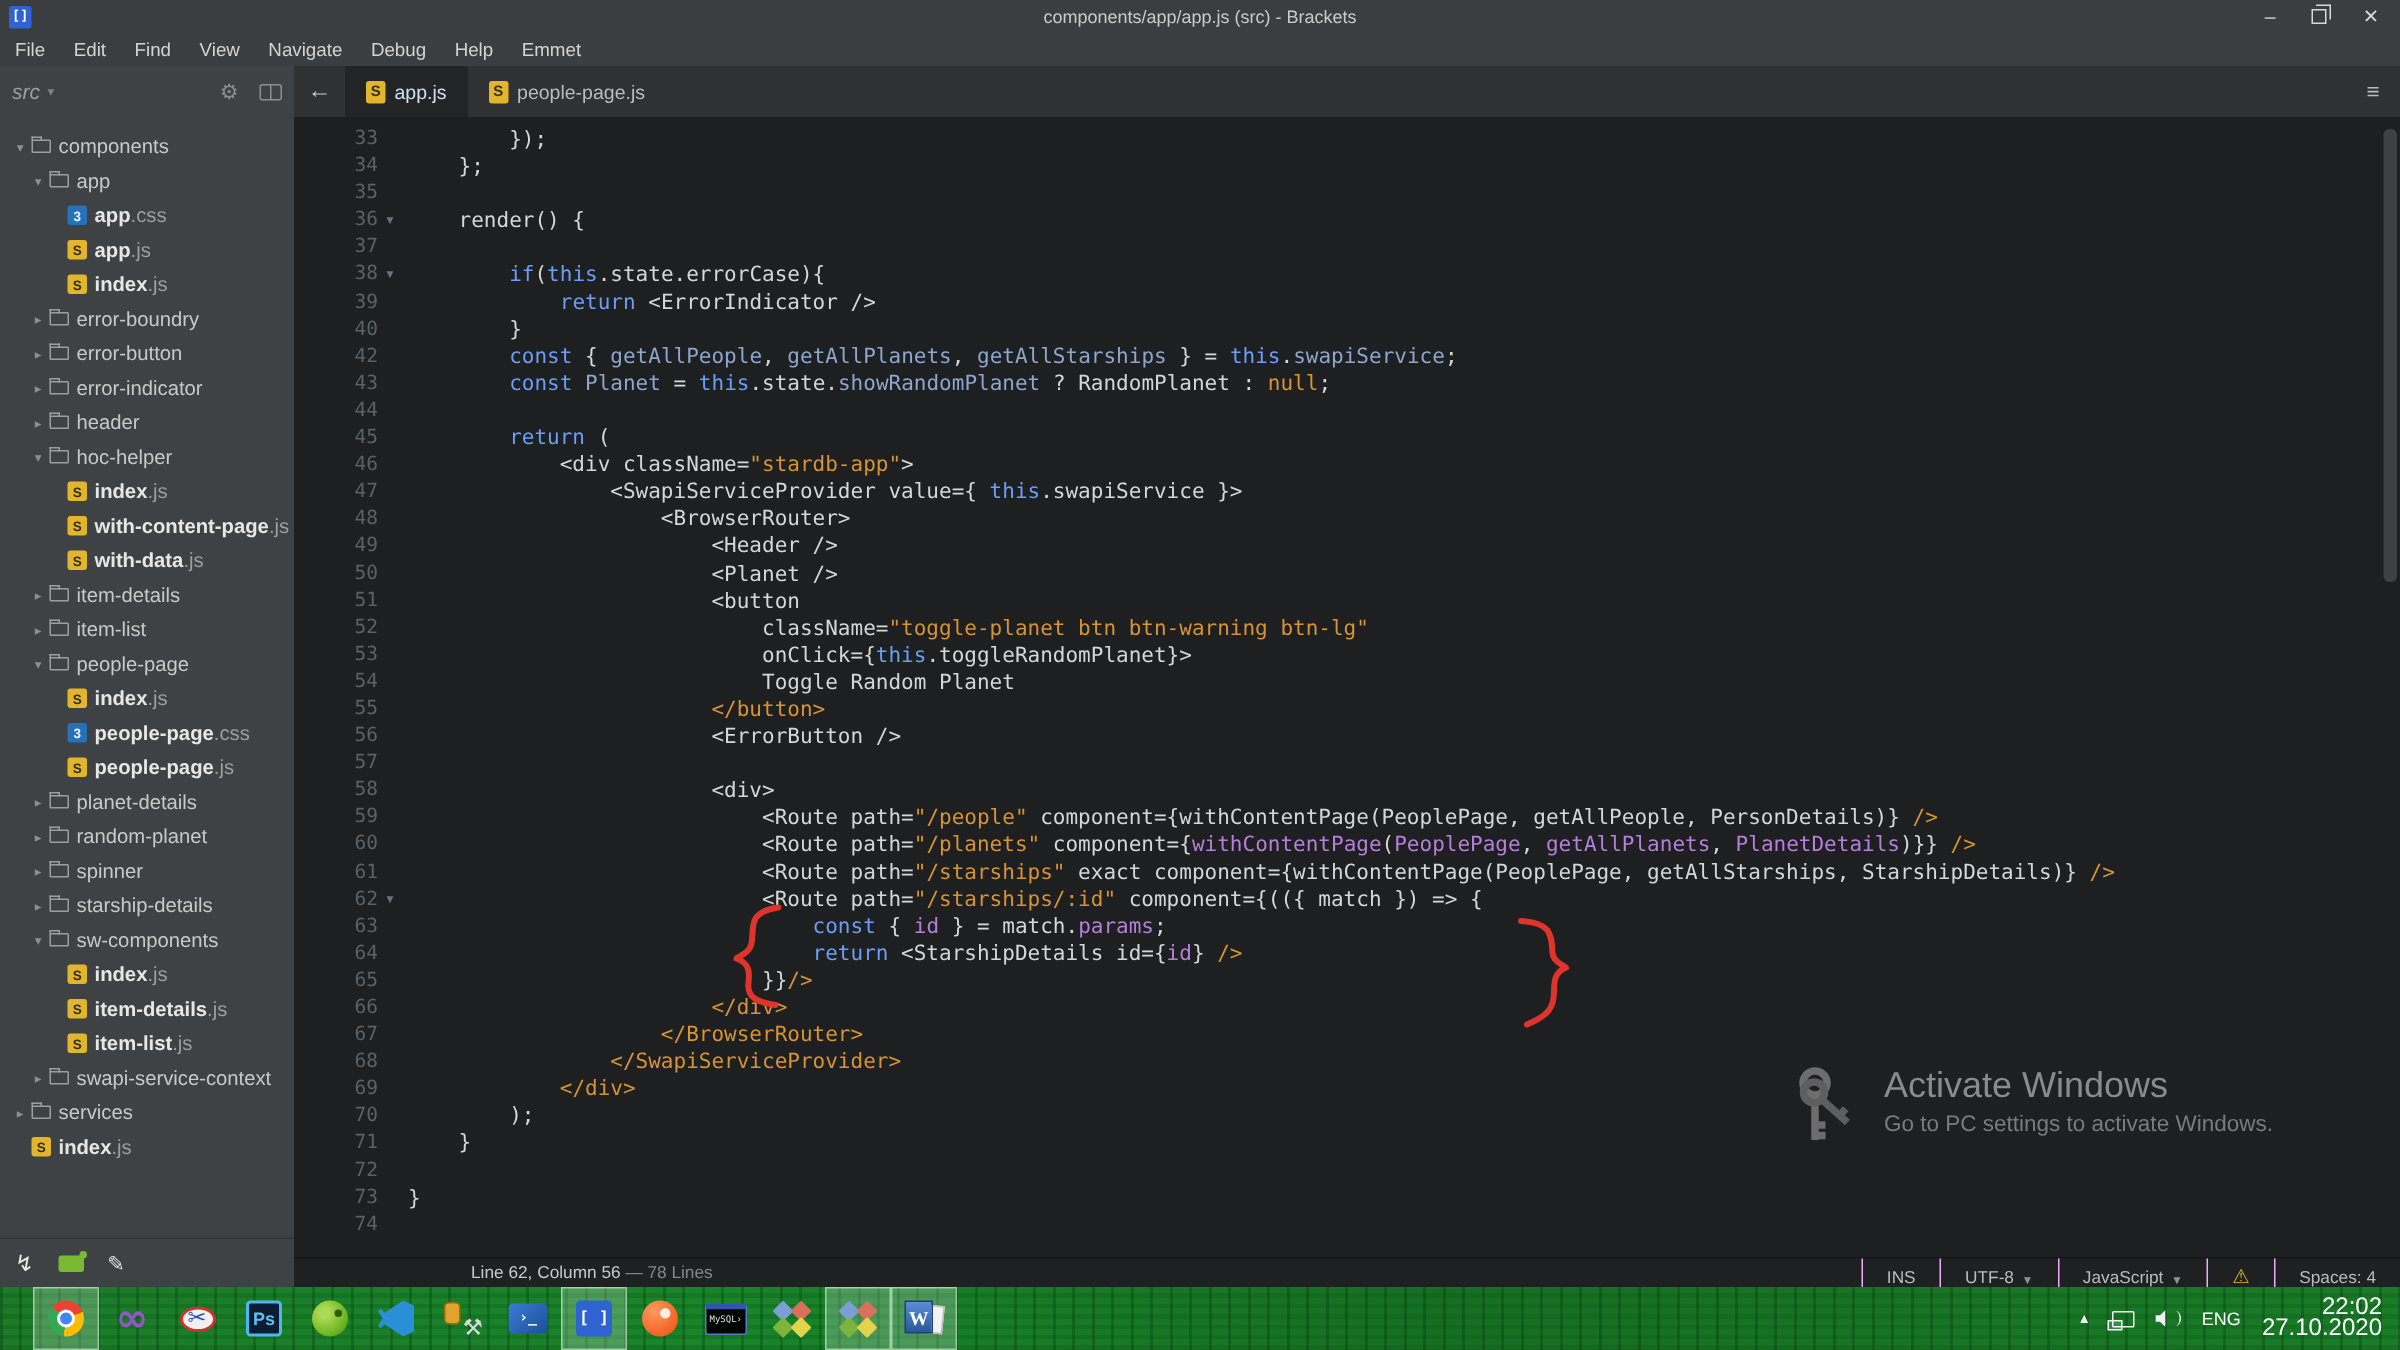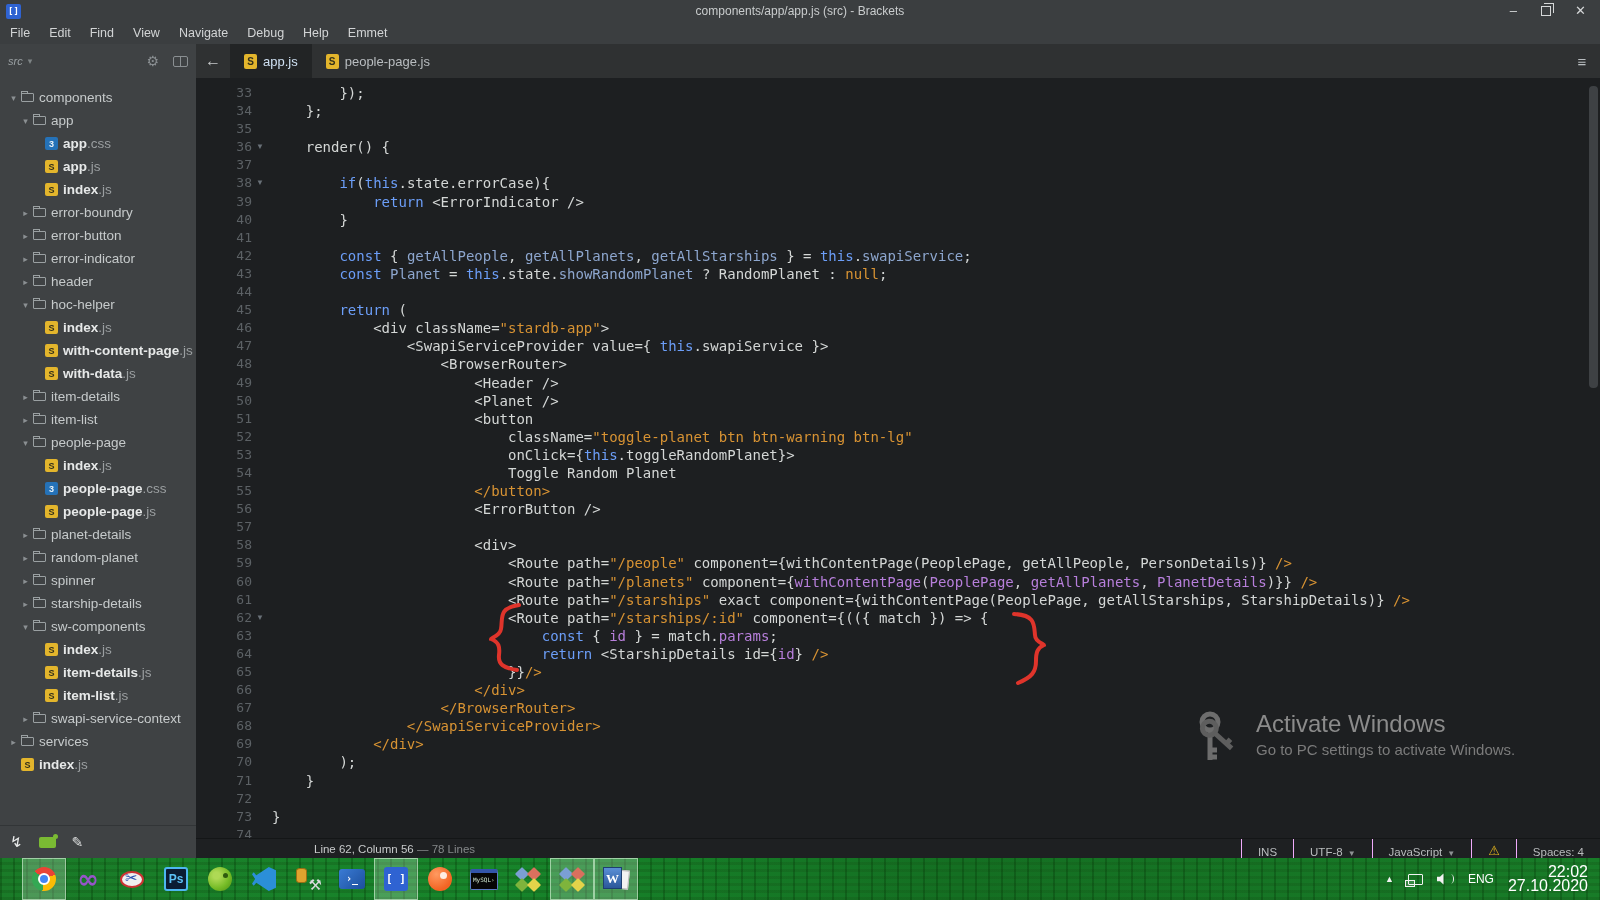--- a/index.html
+++ b/index.html
@@ -21,21 +21,21 @@
   .menubar { height:22px; background:#3b3e40; display:flex; align-items:center; gap:19px; padding-left:10px; }
   .menu-item { color:#d2d4d5; font-size:12.5px; }
 
   
   .main { display:flex; height:814px; }
   .sidebar { width:196px; background:#3f4244; display:flex; flex-direction:column; }
   .editor-col { flex:1; display:flex; flex-direction:column; position:relative; }
 
   
   .side-header { height:34px; display:flex; align-items:center; padding:0 8px; }
-  .proj-name { color:#9aa0a3; font-size:11px;font-style:italic; }
+  .proj-name { color:#9aa0a3; font-size:14px;font-style:italic; }
   .proj-caret { color:#7e8486; font-size:9px; margin-left:5px; }
   .side-header .sp { flex:1; }
   .gear { color:#8a8f92; font-size:14px; margin-right:14px; }
   .split-ic { width:15px; height:11px; border:1px solid #8a8f92; border-radius:2px; position:relative; }
   .split-ic::before { content:""; position:absolute; left:6px; top:0; bottom:0; width:1px; background:#8a8f92; }
   .tree { flex:1; overflow:hidden; padding-top:8px; }
   .tree-row { height:23px; display:flex; align-items:center; color:#c2c6c8; font-size:13.5px; }
   .tw-arrow { width:11px; font-size:9px; color:#8b9093; text-align:center; flex:0 0 11px; }
   .ic-folder { width:13px; height:9px; border:1px solid #9aa0a2; border-radius:1px; position:relative; margin:0 5px 0 2px; flex:0 0 13px; }
   .ic-folder::before { content:""; position:absolute; left:-1px; top:-3px; width:5px; height:2px; border:1px solid #9aa0a2; border-bottom:none; }
@@ -426,27 +426,20 @@
           </div>
           <div class="code-line">
             <div class="gutter">
               <span class="lnum">40</span>
               <span class="fold"></span>
             </div>
             <span class="ctext"><span class="tk-w">        }</span></span>
           </div>
           <div class="code-line">
             <div class="gutter">
-              <span class="lnum">41</span>
-              <span class="fold"></span>
-            </div>
-            <span class="ctext"></span>
-          </div>
-          <div class="code-line">
-            <div class="gutter">
               <span class="lnum">42</span>
               <span class="fold"></span>
             </div>
             <span class="ctext"><span class="tk-w">        </span><span class="tk-k">const</span><span class="tk-w"> { </span><span class="tk-c">getAllPeople</span><span class="tk-w">, </span><span class="tk-c">getAllPlanets</span><span class="tk-w">, </span><span class="tk-c">getAllStarships</span><span class="tk-w"> } = </span><span class="tk-k">this</span><span class="tk-w">.</span><span class="tk-c">swapiService</span><span class="tk-w">;</span></span>
           </div>
           <div class="code-line">
             <div class="gutter">
               <span class="lnum">43</span>
               <span class="fold"></span>
             </div>

